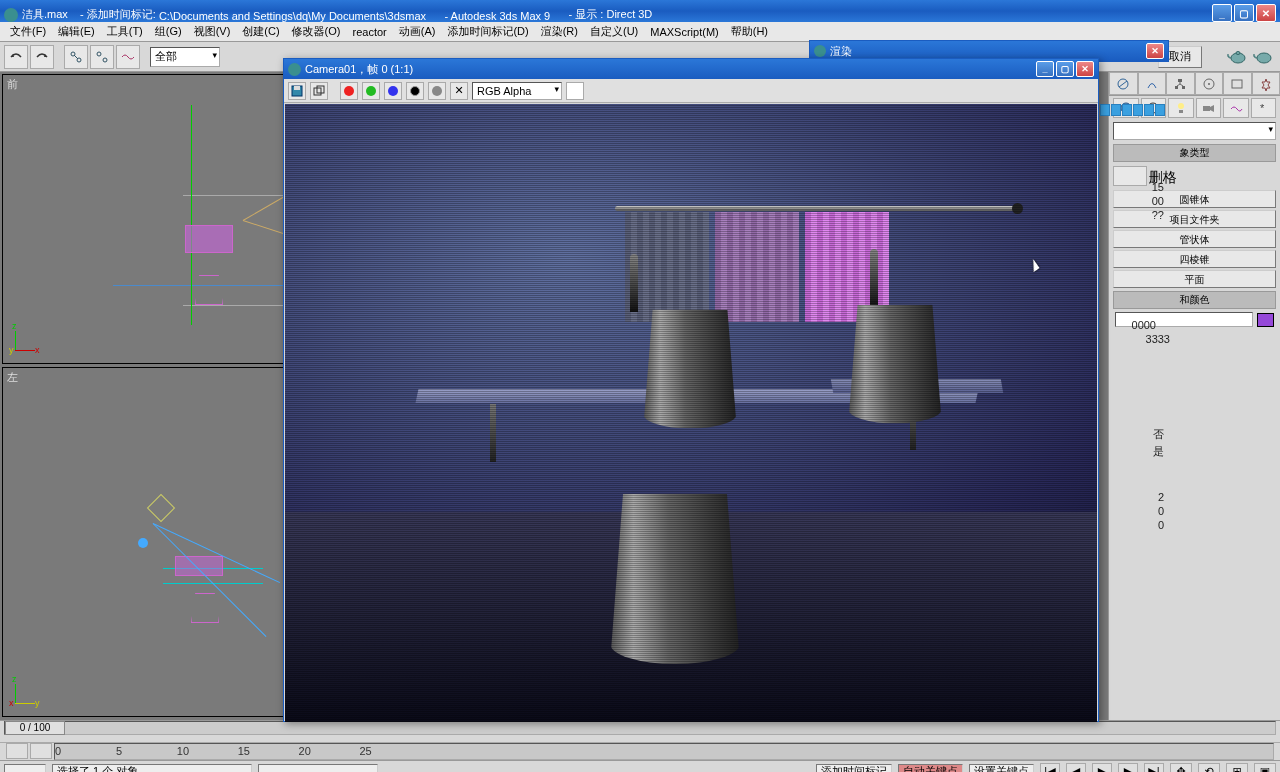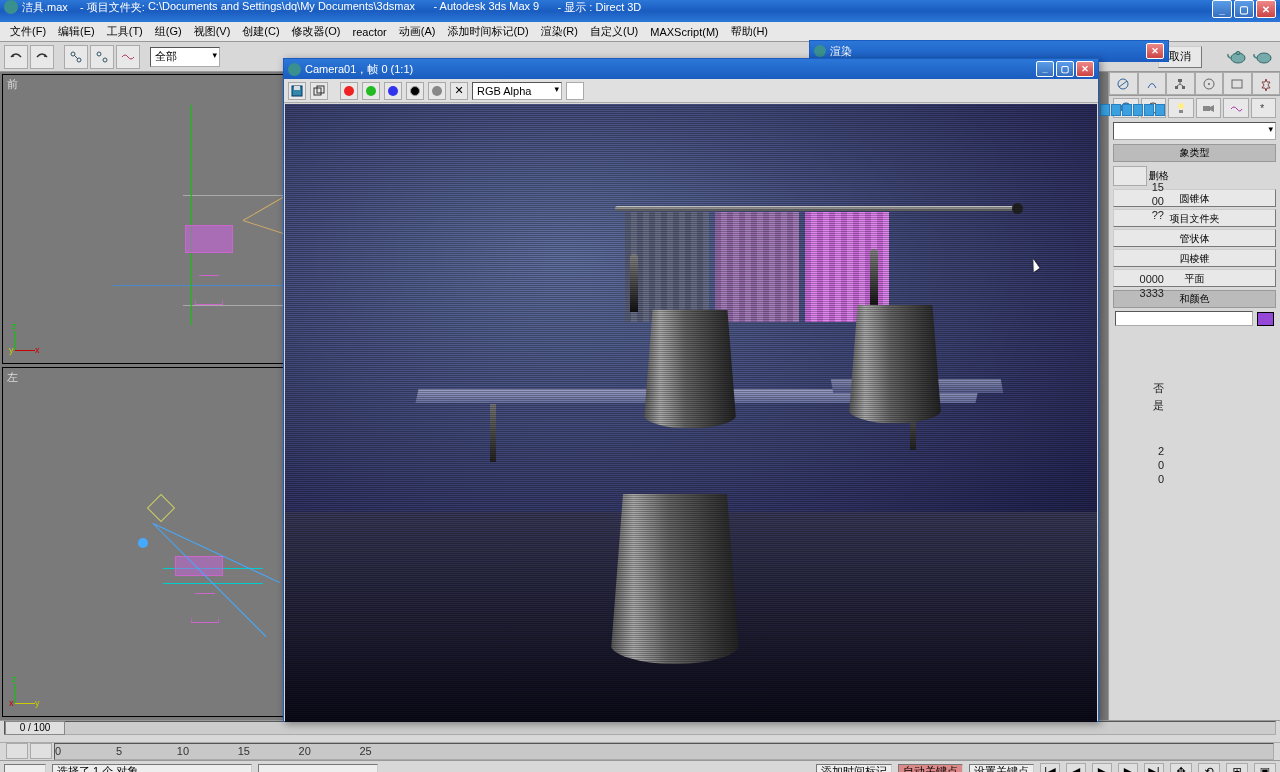--- a/index.html
+++ b/index.html
@@ -1,19 +1,19 @@
 <!DOCTYPE html>
 <html><head>
 <meta charset="utf-8">
 <style>
 * { margin: 0; padding: 0; box-sizing: border-box; font-family: "SimSun", "宋体", sans-serif; font-size: 11px; }
 body { width: 1280px; height: 772px; background: #c0c0c0; overflow: hidden; position: relative; }
 
 
-.titlebar { height: 22px; background: linear-gradient(to bottom, #2b77d8, #1a5cc0, #2b77d8); color: #fff; display: flex; align-items: flex-start; padding: 0 4px; }
+.titlebar { height: 22px; background: linear-gradient(to bottom, #2b77d8, #1a5cc0, #2b77d8); color: #fff; display: flex; align-items: flex-end; padding: 0 4px; }
 .titlebar .icon { width: 14px; height: 14px; background: #3a8f8f; border-radius: 50%; margin-right: 4px; }
 .titlebar span { white-space: pre; }
 .titlebar .win-btns { margin-left: auto; display: flex; gap: 2px; }
 .titlebar .win-btn { width: 20px; height: 18px; background: linear-gradient(to bottom,#5a9de8,#3670c0); border: 1px solid #fff; border-radius: 2px; color: #fff; display: flex; align-items: center; justify-content: center; font-weight: bold; font-size: 10px; }
 .titlebar .win-btn.close { background: linear-gradient(to bottom,#e88,#c44); }
 
 
 .menubar { height: 20px; background: #e8e8e8; display: flex; align-items: center; padding: 0 4px; gap: 0; border-bottom: 1px solid #999; }
 .menubar .mi { padding: 2px 6px; cursor: default; }
 
@@ -116,21 +116,21 @@
 .progress-cells{display:flex;gap:1px;}
 .progress-cells .cell{width:10px;height:12px;background:#3aa0e0;border:1px solid #2880c0;}
 </style>
 </head>
 <body>
 
 <div class="titlebar">
   <div class="icon"></div>
   <span>洁具.max</span>
   <span>&nbsp;&nbsp;&nbsp;&nbsp;</span>
-  <span>- 项目文件夹: </span>
+  <span>- 添加时间标记: </span>
   <span>C:\Documents and Settings\dq\My Documents\3dsmax</span>
   <span>&nbsp;&nbsp;&nbsp;&nbsp;&nbsp;&nbsp;</span>
   <span>- Autodesk 3ds Max 9</span>
   <span>&nbsp;&nbsp;&nbsp;&nbsp;&nbsp;&nbsp;</span>
   <span>- 显示 : Direct 3D</span>
   <div class="win-btns">
     <div class="win-btn">_</div>
     <div class="win-btn">▢</div>
     <div class="win-btn close">✕</div>
   </div>
@@ -323,21 +323,21 @@
       <div class="cpbtn">
           <svg width="14" height="14">
             <text x="4" y="11" font-size="11" fill="#444">*</text>
           </svg>
         </div>
     </div>
     <div class="cpdrop"></div>
     <div class="cpheader">象类型</div>
     <div class="cprow">
         <div class="cpbtn"></div>
-        <div style="flex:4;font-size:10px;padding-top:3px;">删格</div>
+        <div style="flex:4;font-size:14px;padding-top:3px;">删格</div>
       </div>
     <div class="objbtn">圆锥体</div>
     <div class="objbtn">项目文件夹</div>
     <div class="objbtn">管状体</div>
     <div class="objbtn">四棱锥</div>
     <div class="objbtn">平面</div>
     <div class="cpheader">和颜色</div>
     <div class="cpfield">
         <input class="fv" style="flex: 1 1 0%;">
         <div class="swatch" style="background:#9548d8"></div>
@@ -397,22 +397,22 @@
     <div class="cell"></div>
     <div class="cell"></div>
     <div class="cell"></div>
 </div>
 
 <div style="position:absolute; left:1100px; top:180px; width:70px; font-size:10px; color:#222;">
   <div style="text-align:right; padding:1px 6px;">15</div>
   <div style="text-align:right; padding:1px 6px;">00</div>
   <div style="text-align:right; padding:1px 6px;">??</div>
   <div style="height:50px"></div>
-  <div style="text-align:right; padding:1px 6px;">0000</div>
-  <div style="text-align:right; padding:1px 6px;">3333</div>
+  <div style="text-align:right; padding:1px 14px;margin-top:46px;">0000</div>
+  <div style="text-align:right; padding:1px 0;">3333</div>
   <div style="height:80px"></div>
   <div style="text-align:right; padding:1px 6px;">否</div>
   <div style="text-align:right; padding:1px 6px;">是</div>
   <div style="height:30px"></div>
   <div style="text-align:right; padding:1px 6px;">2</div>
   <div style="text-align:right; padding:1px 6px;">0</div>
   <div style="text-align:right; padding:1px 6px;">0</div>
 </div>
 
 <div class="renderwin">

